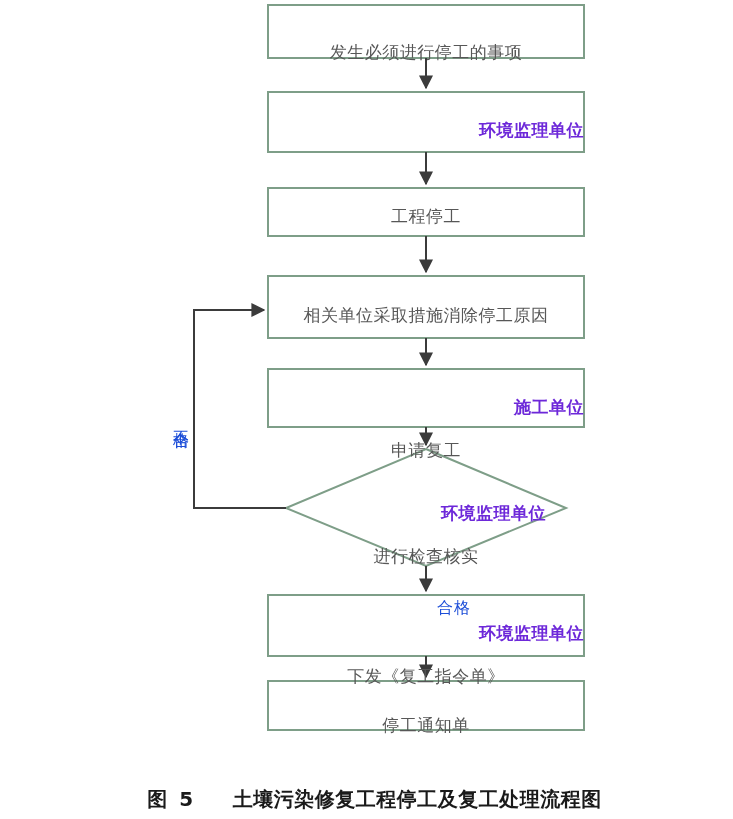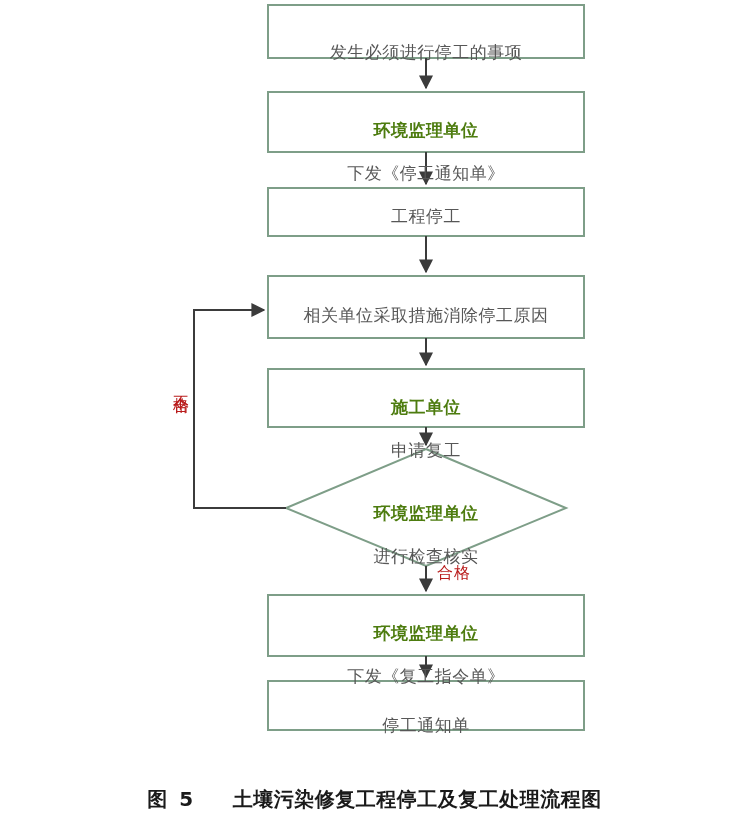--- a/index.html
+++ b/index.html
@@ -40,32 +40,34 @@
     line-height: 1.28;
     color: #4a4a4a;
     font-size: 17px;
     letter-spacing: 0.5px;
     white-space: pre-line;
     pointer-events: none;
   }
   .node-text .ln-bold {
     display: block;
     font-weight: bold;
-    color: #4d7c0f;
+    color: #6d28d9;
+    text-align: right;
   }
   .node-text .ln {
     display: block;
     color: #575757;
   }
 
   .edge-label {
     position: absolute;
     font-size: 16px;
-    color: #b91c1c;
+    color: #1d4ed8;
     letter-spacing: 1px;
+    margin-top: 35px;
   }
   .edge-label.vertical {
     writing-mode: vertical-rl;
     text-orientation: upright;
   }
 
   .caption {
     position: absolute;
     left: 0;
     top: 786px;
@@ -124,21 +126,20 @@
 
     <path d="M 286 508 L 194 508 L 194 310 L 264 310" fill="none" stroke="#3b3b3b" stroke-width="2" marker-end="url(#arrow)"></path>
   </svg>
 
   <div class="node-text" style="left:268px; top:20px; width:316px;">
     <span class="ln">发生必须进行停工的事项</span>
   </div>
 
   <div class="node-text" style="left:268px; top:98px; width:316px;">
     <span class="ln-bold">环境监理单位</span>
-    <span class="ln">下发《停工通知单》</span>
   </div>
 
   <div class="node-text" style="left:268px; top:184px; width:316px;">
     <span class="ln">工程停工</span>
   </div>
 
   <div class="node-text" style="left:268px; top:375px; width:316px;">
     <span class="ln-bold">施工单位</span>
     <span class="ln">申请复工</span>
   </div>

